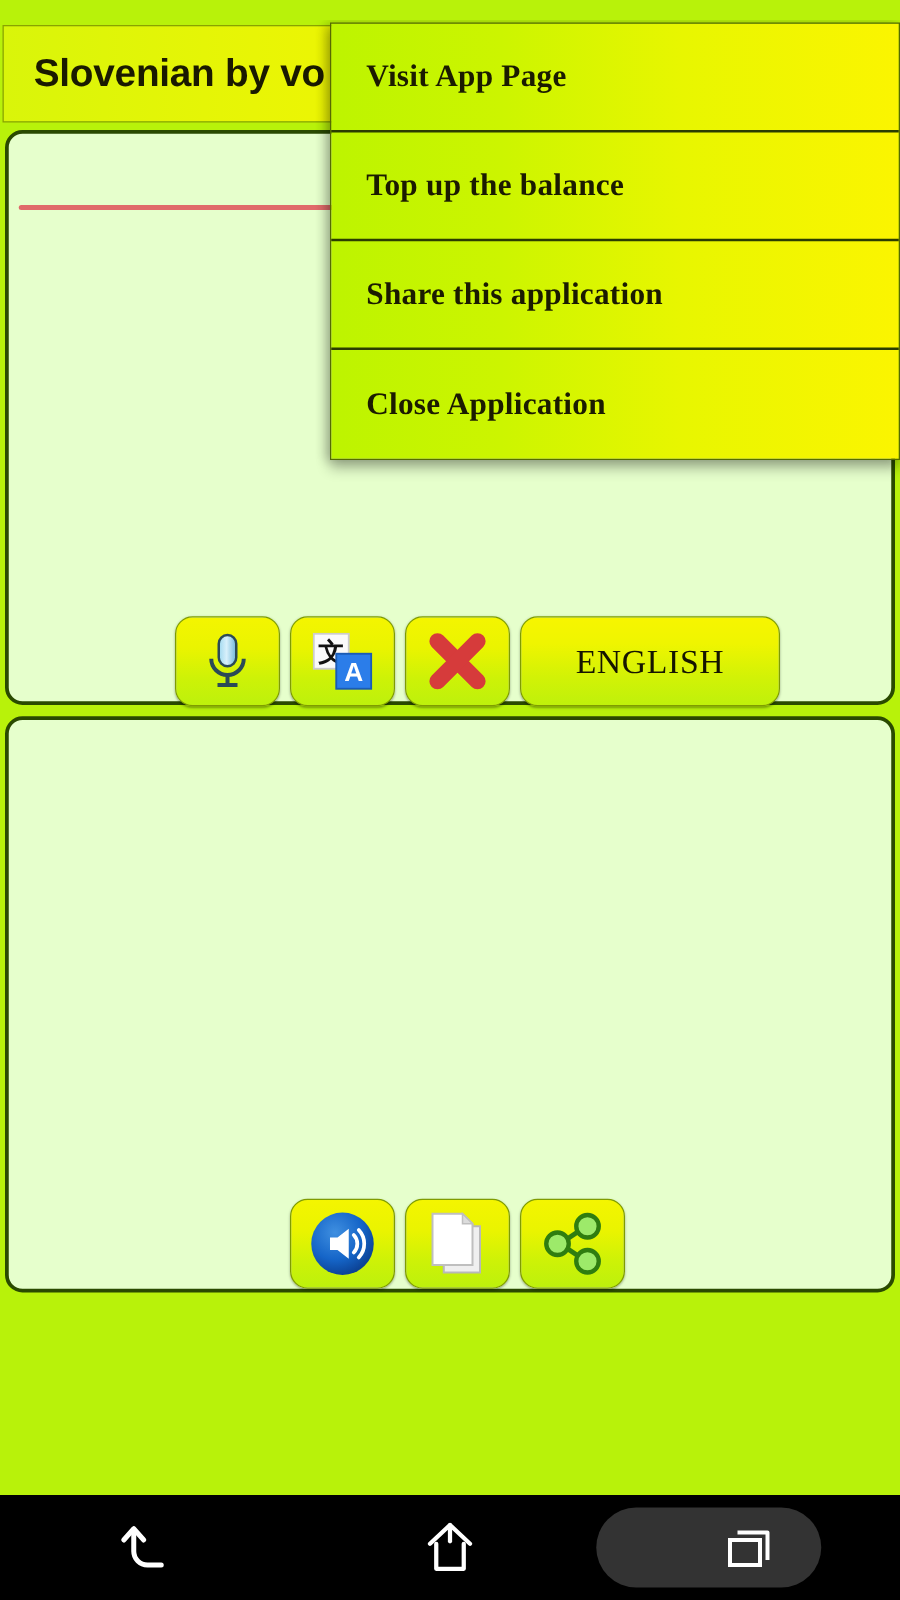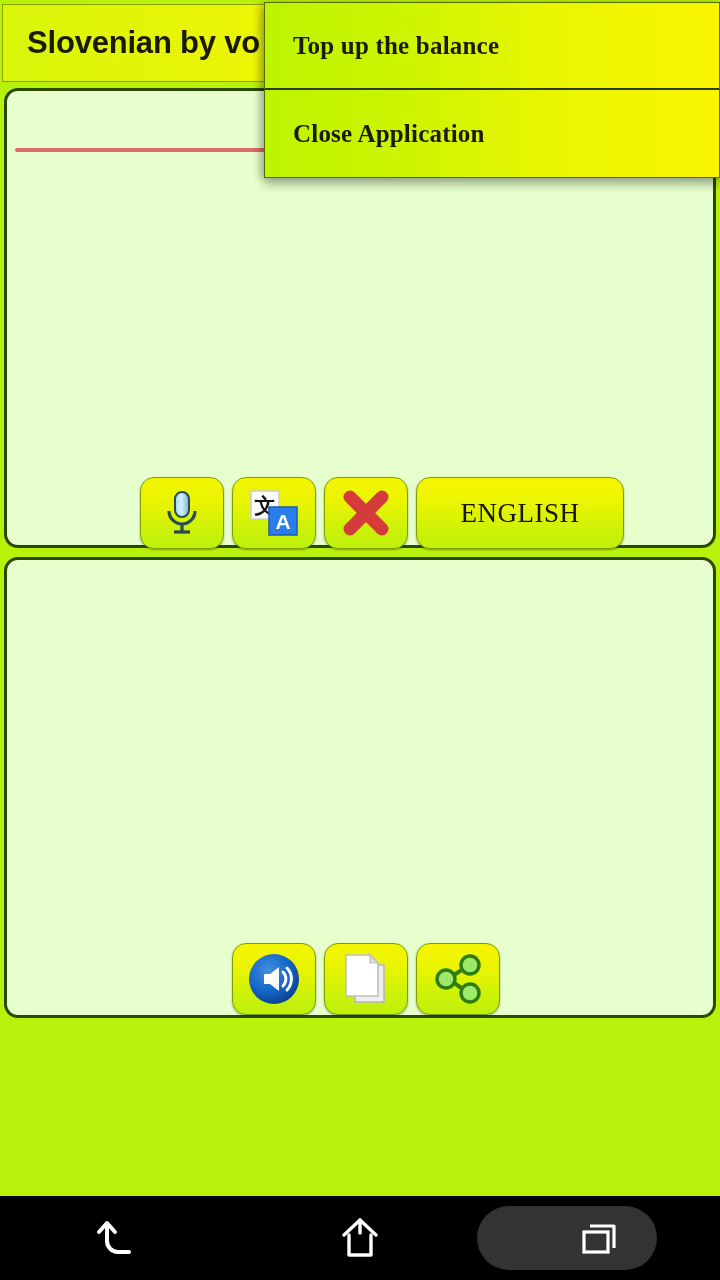--- a/index.html
+++ b/index.html
@@ -11,21 +11,21 @@
     height: 1280px;
     overflow: hidden;
     font-family: "Liberation Sans", sans-serif;
     background: #b8f20a;
     position: relative;
   }
 
   
   #app {
     position: absolute;
-    left: 0; top: 0;
+    left: 0; top: 16px;
     width: 720px;
     height: 1196px;
     background: #b8f20a;
     overflow: hidden;
   }
 
   
   #title-bar {
     position: absolute;
     left: 2px; top: 4px;
@@ -287,21 +287,27 @@
             <circle cx="38" cy="40" r="9" fill="#9dea6a" stroke="#2f7d10" stroke-width="3.5"></circle>
           </svg>
         </span>
       </div>
 
     </div>
   </div>
 
   <div id="popup-menu">
     <div class="menu-item">
+      <span>Visit App Page</span>
+    </div>
+    <div class="menu-item">
       <span>Top up the balance</span>
+    </div>
+    <div class="menu-item">
+      <span>Share this application</span>
     </div>
     <div class="menu-item">
       <span>Close Application</span>
     </div>
   </div>
 
 </div>
 
 <div id="nav-bar">
   <div id="nav-recents-pill"></div>

